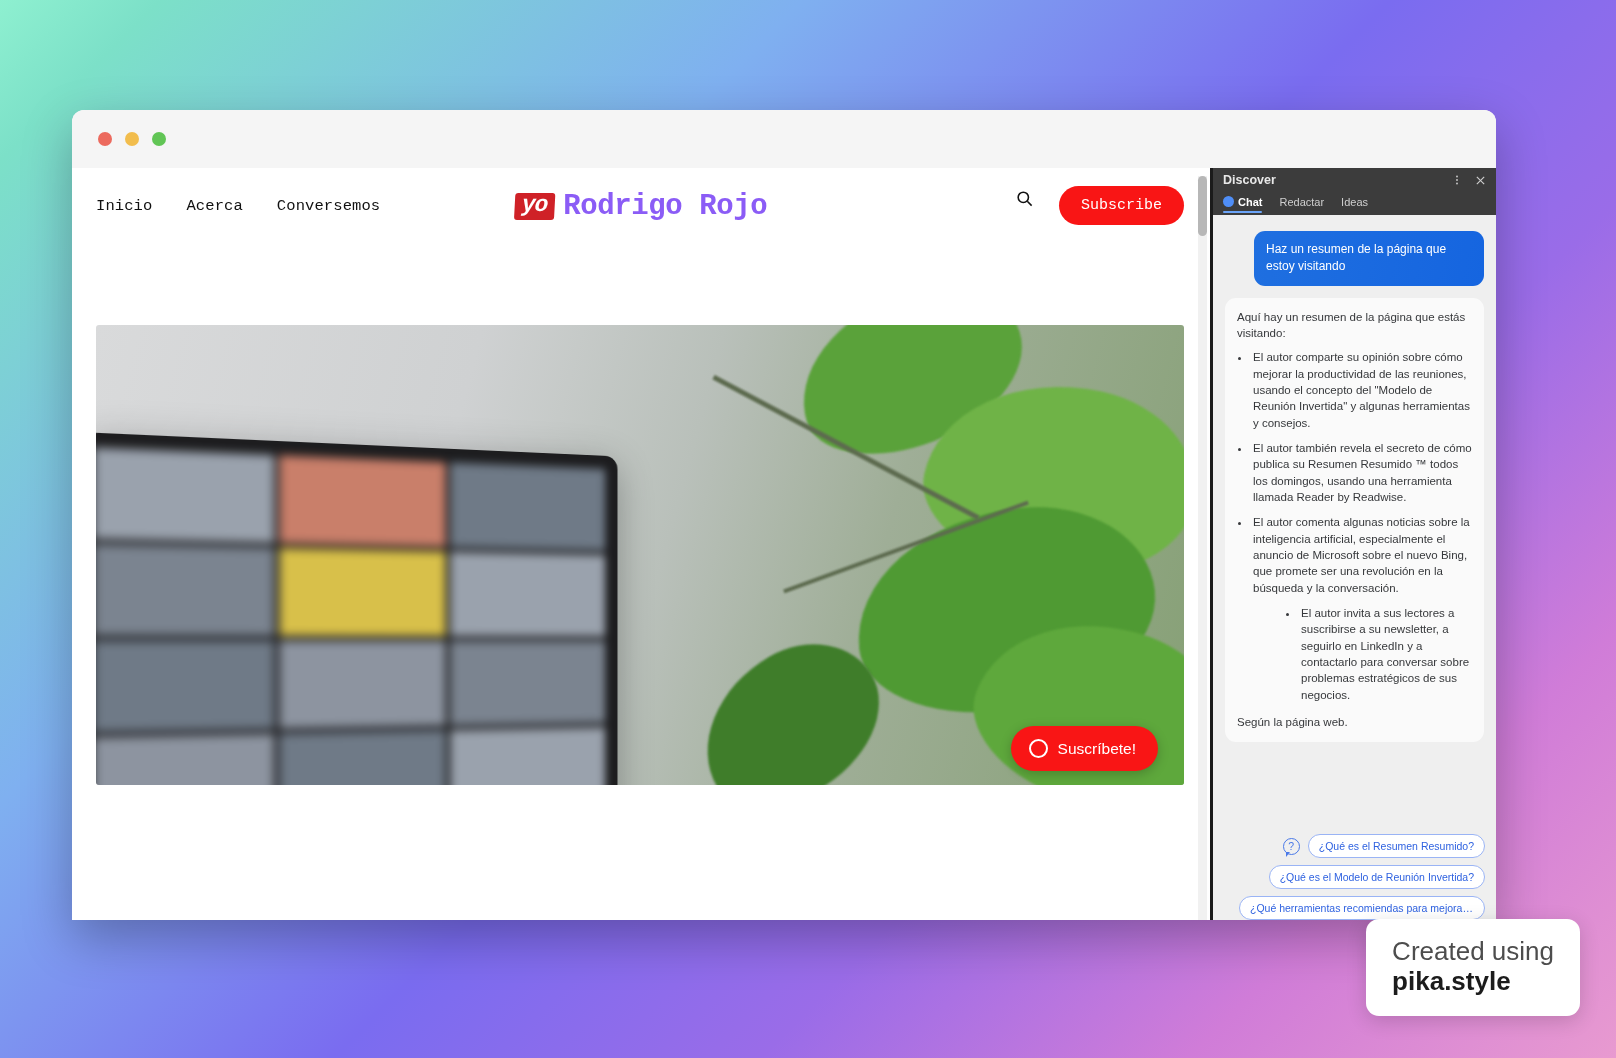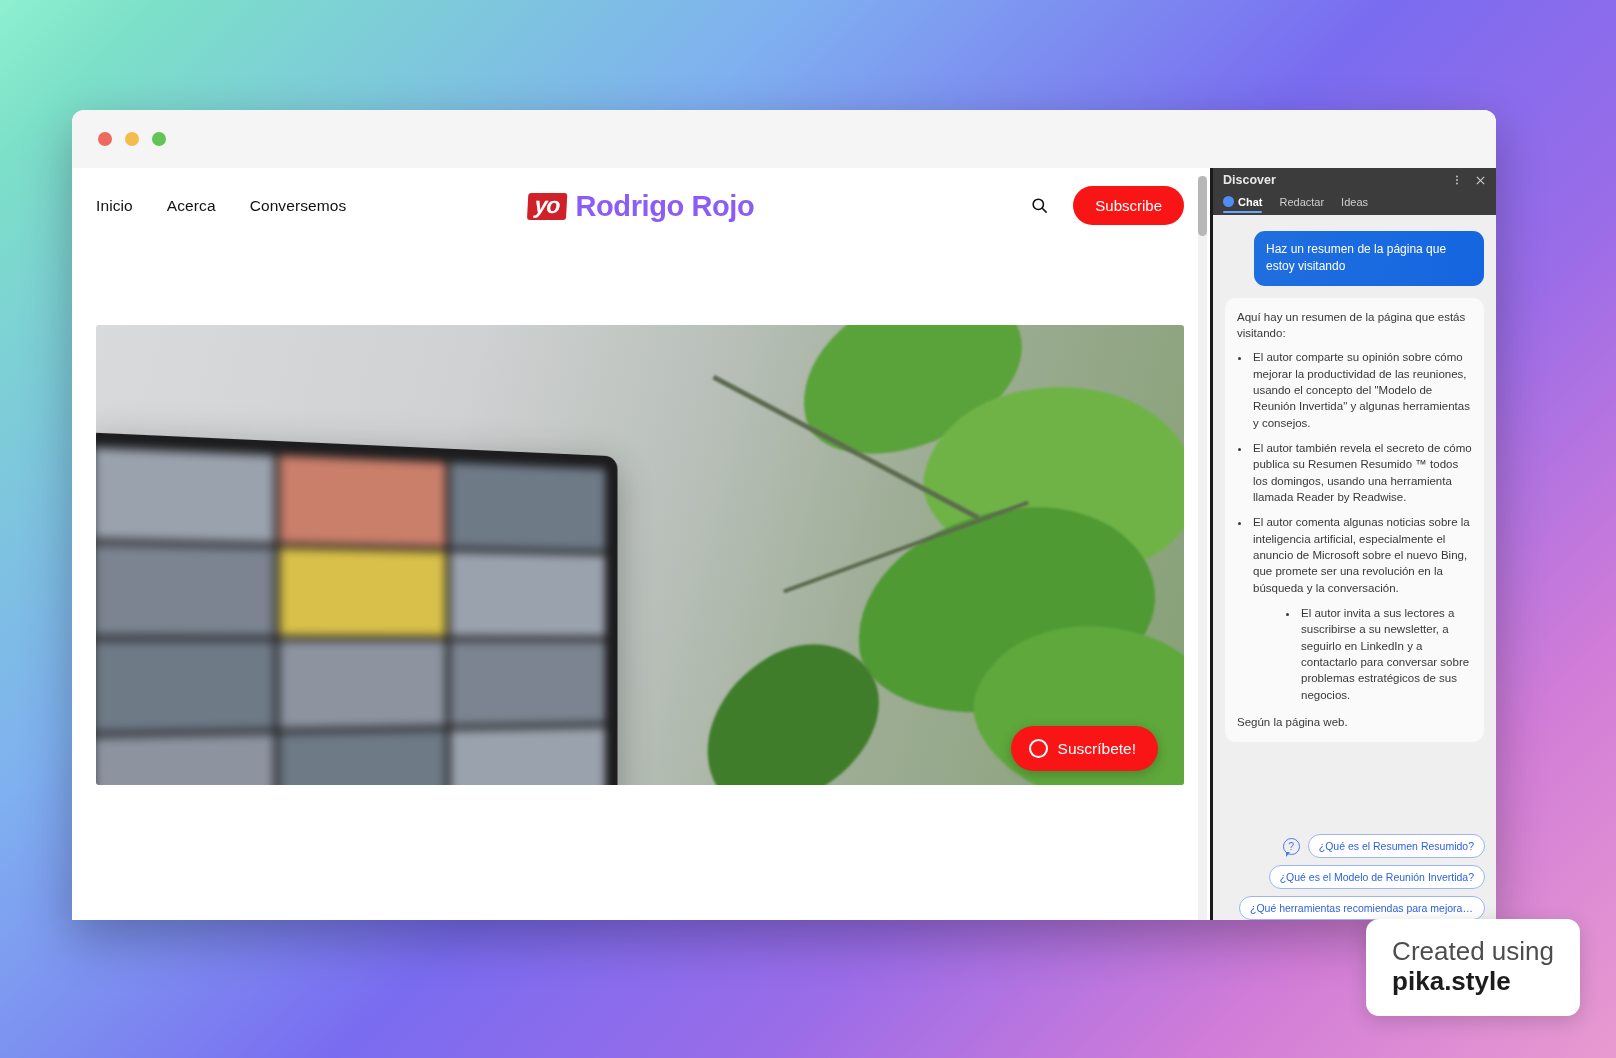--- a/index.html
+++ b/index.html
@@ -31,39 +31,40 @@
   .dot.yellow { background: #f2bd4d; }
   .dot.green { background: #61c555; }
 
   .viewport { display: flex; height: 752px; background: #fff; }
 
   
   .page { width: 1138px; position: relative; background: #fff; overflow: hidden; }
   .site-header {
     height: 75px; display: flex; align-items: center;
     padding: 0 26px 0 24px;
+    font-family: Liberation Mono, monospace;
   }
   .nav { display: flex; gap: 34px; }
   .nav a {
     font-size: 15.5px; color: #111; text-decoration: none; font-weight: 400;
     letter-spacing: .1px;
   }
   .brand {
     position: absolute; left: 50%; top: 22px; transform: translateX(-50%);
     display: flex; align-items: center; gap: 9px;
   }
   .brand-badge {
     background: #cf2127; color: #fff; font-weight: 700; font-size: 23px;
     padding: 1px 7px 3px; border-radius: 3px; line-height: 1;
     font-style: italic; letter-spacing: -1px;
     transform: skewX(-3deg);
   }
   .brand-name { font-size: 29px; font-weight: 700; color: #8b5cf6; letter-spacing: -.4px; }
   .header-right {
-    margin-left: auto; display: flex; align-items: center; gap: 22px;
+    margin-left: auto; display: flex; gap: 22px;
   }
   .search-btn {
     width: 24px; height: 24px; background: none; border: none; cursor: pointer;
     display: flex; align-items: center; justify-content: center;
   }
   .subscribe-btn {
     background: #f91515; color: #fff; border: none; border-radius: 22px;
     font-size: 15px; font-weight: 500; padding: 11px 22px; cursor: pointer;
     font-family: inherit;
   }

